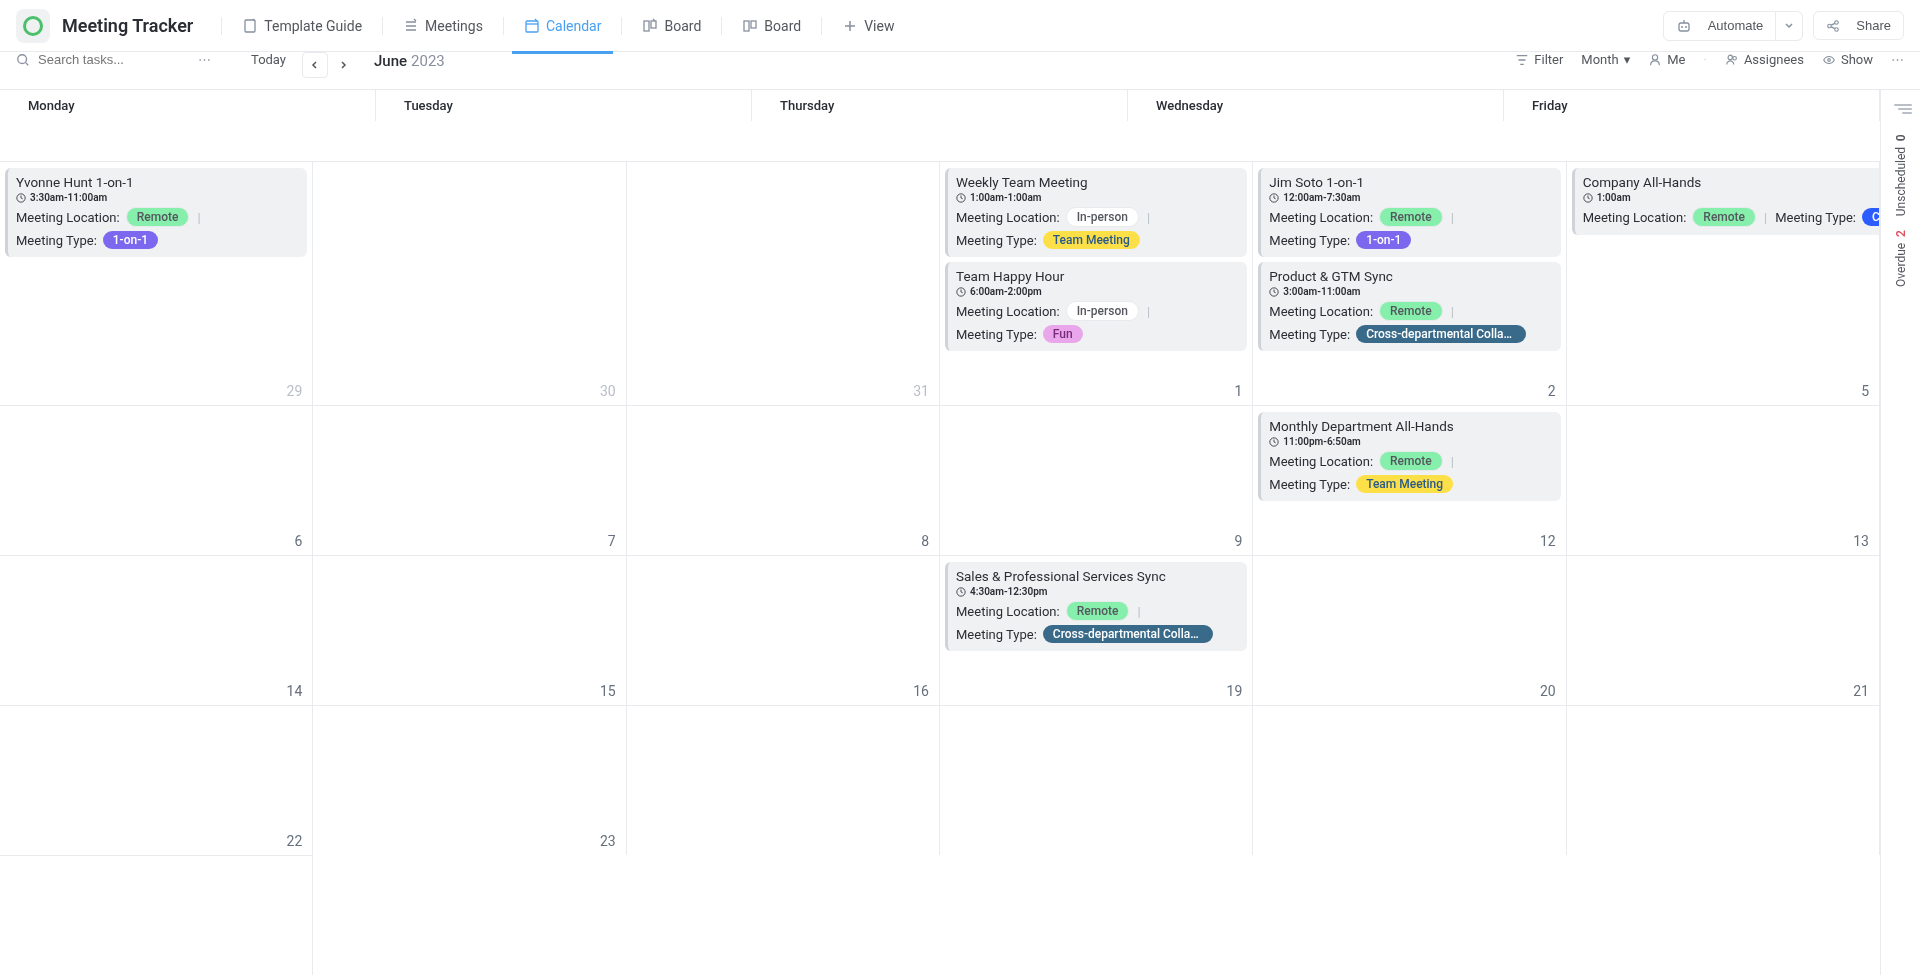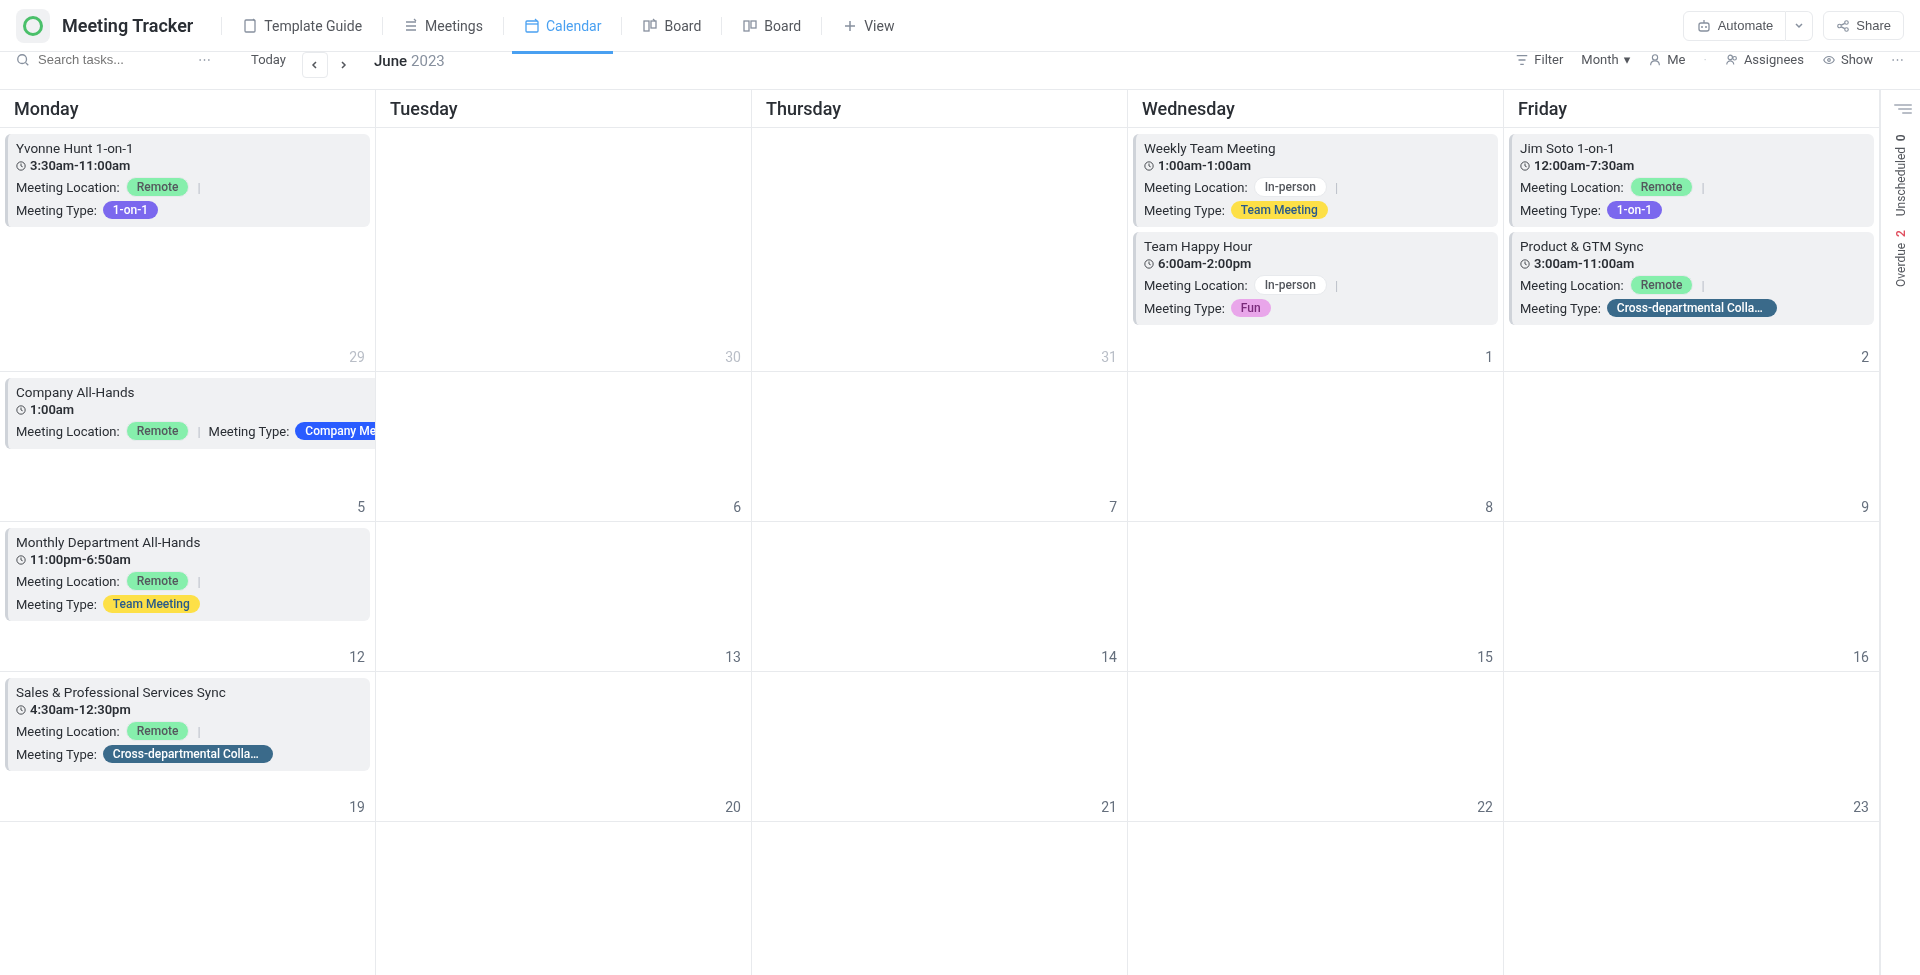--- a/index.html
+++ b/index.html
@@ -8,47 +8,47 @@
 .topbar { display: flex; align-items: center; height: 52px; padding: 0 16px; border-bottom: 1px solid #e8eaed; gap: 4px; }
 .logo { width: 34px; height: 34px; border-radius: 8px; background: #f0f1f3; display: flex; align-items: center; justify-content: center; margin-right: 8px; }
 .logo-o { width: 20px; height: 20px; border: 3px solid #4ac06a; border-radius: 50%; }
 .page-title { font-size: 18px; font-weight: 600; margin-right: 20px; }
 .tab { display: flex; align-items: center; gap: 6px; padding: 6px 12px; border-radius: 6px; cursor: pointer; font-size: 14px; color: #54575d; }
 .tab.active { color: #49a0f1; position: relative; }
 .tab.active::after { content: ""; position: absolute; bottom: -14px; left: 0; right: 0; height: 3px; background: #49a0f1; }
 .tab-sep { width: 1px; height: 18px; background: #e8eaed; margin: 0 4px; }
 .tab-icon { width: 16px; height: 16px; display: inline-flex; }
 .topbar-right { margin-left: auto; display: flex; gap: 10px; align-items: center; }
-.btn { display: flex; align-items: center; gap: 6px; padding: 6px 12px; border: 1px solid #e8eaed; border-radius: 6px; background: #fff; cursor: pointer; font-size: 13px; color: #54575d; }
+.btn { display: flex; align-items: center; gap: 16px; padding: 6px 12px; border: 1px solid #e8eaed; border-radius: 6px; background: #fff; cursor: pointer; font-size: 13px; color: #54575d; }
 .btn.chev { padding: 6px 8px; }
 
 .controlbar { display: flex; align-items: flex-start; height: 38px; padding: 0 16px; border-bottom: 1px solid #e8eaed; gap: 10px; }
 .search-wrap { display: flex; align-items: center; gap: 8px; color: #87909e; position: relative; }
 .search-input { border: none; outline: none; font-size: 13px; width: 150px; }
 .nav-arrows { display: flex; align-items: center; gap: 2px; }
 .arrow-btn { width: 26px; height: 26px; border: 1px solid #e8eaed; border-radius: 4px; display: flex; align-items: center; justify-content: center; cursor: pointer; color: #54575d; }
 .month-label { font-size: 15px; font-weight: 500; margin-left: 8px; }
 .month-label .year { color: #87909e; font-weight: 400; margin-left: 4px; }
 .controlbar-right { margin-left: auto; display: flex; align-items: center; gap: 18px; color: #54575d; font-size: 13px; }
 .ctl-item { display: flex; align-items: center; gap: 5px; cursor: pointer; }
 .ctl-sep { color: #cfd3d9; }
 
 .main { display: flex; height: calc(975px - 52px - 38px); }
 .calendar { flex: 1; display: flex; flex-direction: column; }
 .day-headers { display: grid; grid-template-columns: repeat(5, 1fr); }
-.day-header { padding: 8px 14px; font-size: 18px; font-weight: 500; color: #2a2e34; border-right: 1px solid #e8eaed; }
-.grid { flex: 1; display: grid; grid-template-columns: repeat(5, 1fr); grid-template-rows: 244px 150px 150px 150px 1fr; }
+.day-header { padding: 8px 28px; font-size: 13px; font-weight: 500; color: #2a2e34; border-right: 1px solid #e8eaed; }
+.grid { flex: 1; display: grid; grid-template-columns: repeat(6, 1fr); grid-template-rows: 244px 150px 150px 150px 1fr; margin-top: 40px; }
 .cell { border-right: 1px solid #e8eaed; border-top: 1px solid #e8eaed; position: relative; padding: 6px 5px; overflow: hidden; }
 .daynum { position: absolute; bottom: 6px; right: 10px; font-size: 14px; color: #656f7d; }
 .daynum.muted { color: #b9bec7; }
 
 .event { background: #f0f1f3; border-left: 3px solid #cfd3d9; border-radius: 6px; padding: 6px 8px 8px; margin-bottom: 5px; font-size: 13px; }
 .event.wide { width: calc(200% + 10px); position: relative; z-index: 2; }
 .ev-title { font-weight: 400; color: #2a2e34; margin-bottom: 2px; font-size: 13.5px; }
-.ev-time { display: flex; align-items: center; gap: 4px; color: #2a2e34; font-size: 13px; margin-bottom: 4px; font-weight: 600; }
+.ev-time { display: flex; align-items: center; gap: 4px; color: #2a2e34; font-size: 10px; margin-bottom: 4px; font-weight: 600; }
 .ev-time .clock-icon { width: 10px; height: 10px; }
 .ev-row { display: flex; align-items: center; gap: 6px; font-size: 13px; flex-wrap: wrap; }
 .ev-label { color: #2a2e34; }
 .ev-sep { color: #b9bec7; margin: 0 2px; }
 .tag { padding: 2px 10px; border-radius: 10px; font-size: 12px; font-weight: 500; white-space: nowrap; }
 .tag.remote { background: #86efac; border: 1px solid #e8eaed; color: #54575d; }
 .tag.inperson { background: #fff; border: 1px solid #e8eaed; color: #54575d; }
 .tag.one { background: #7b68ee; color: #fff; }
 .tag.team { background: #fde047; color: #2a5a8a; }
 .tag.fun { background: #e9a6ea; color: #7a2a7a; }

